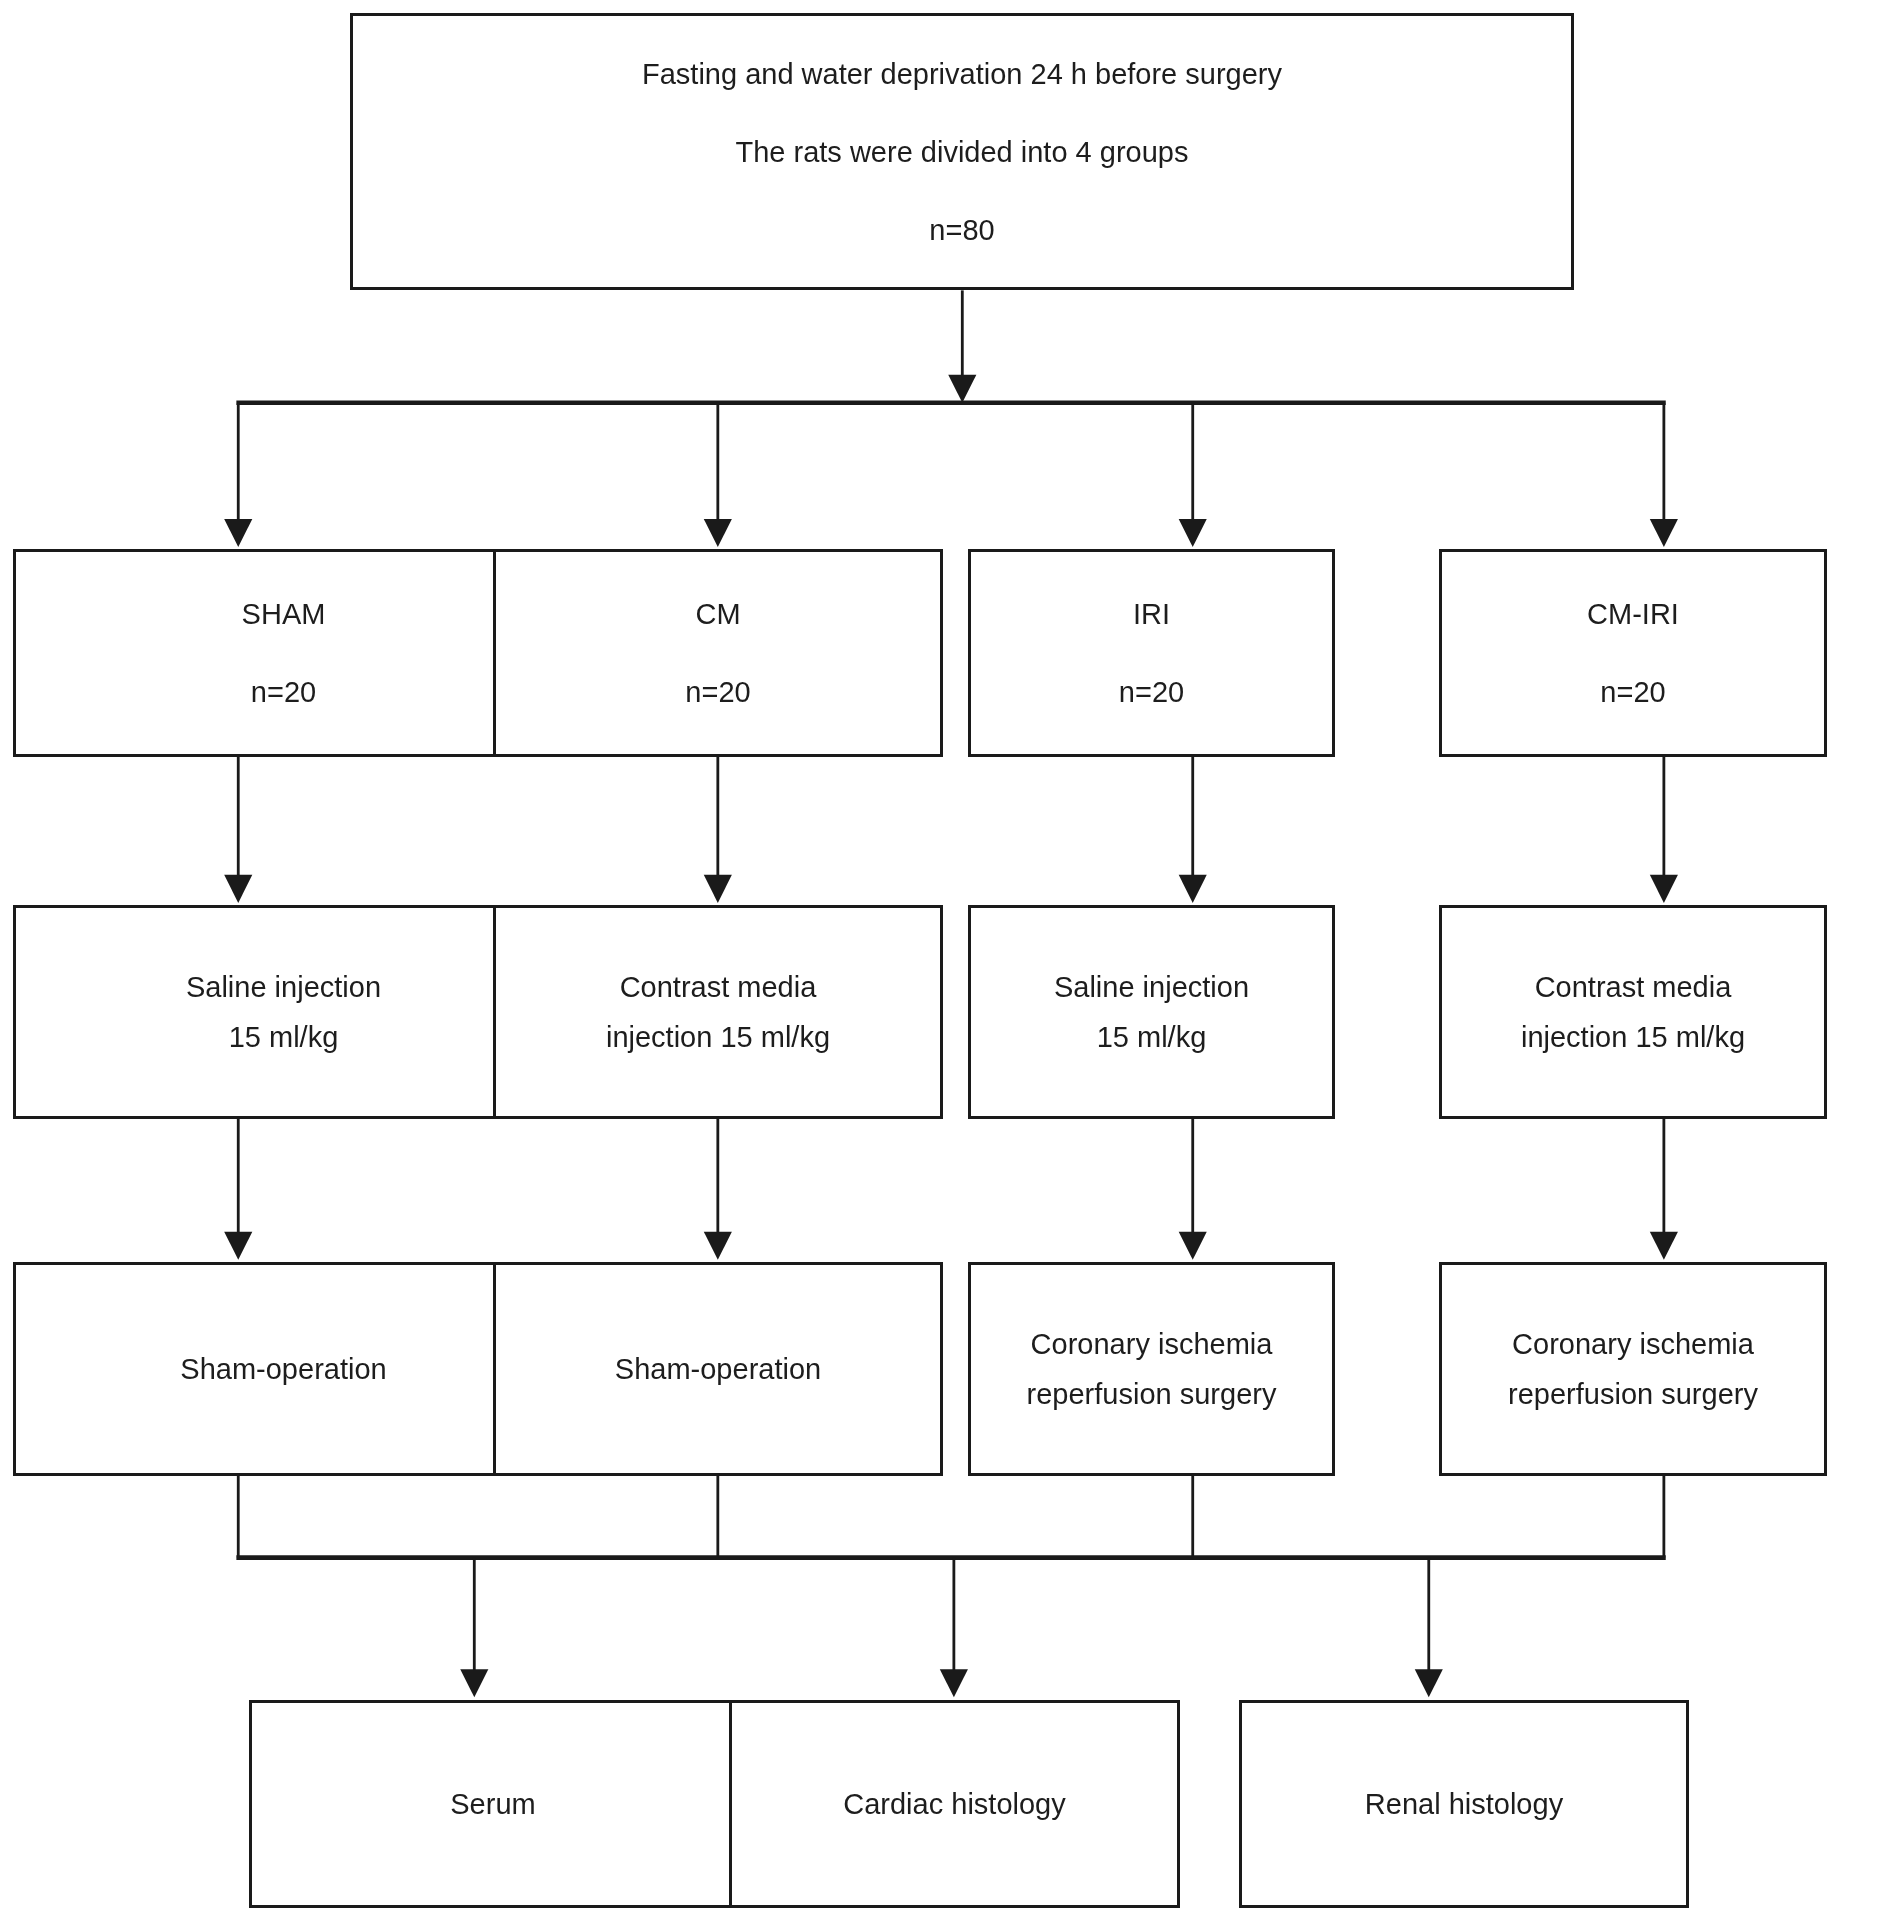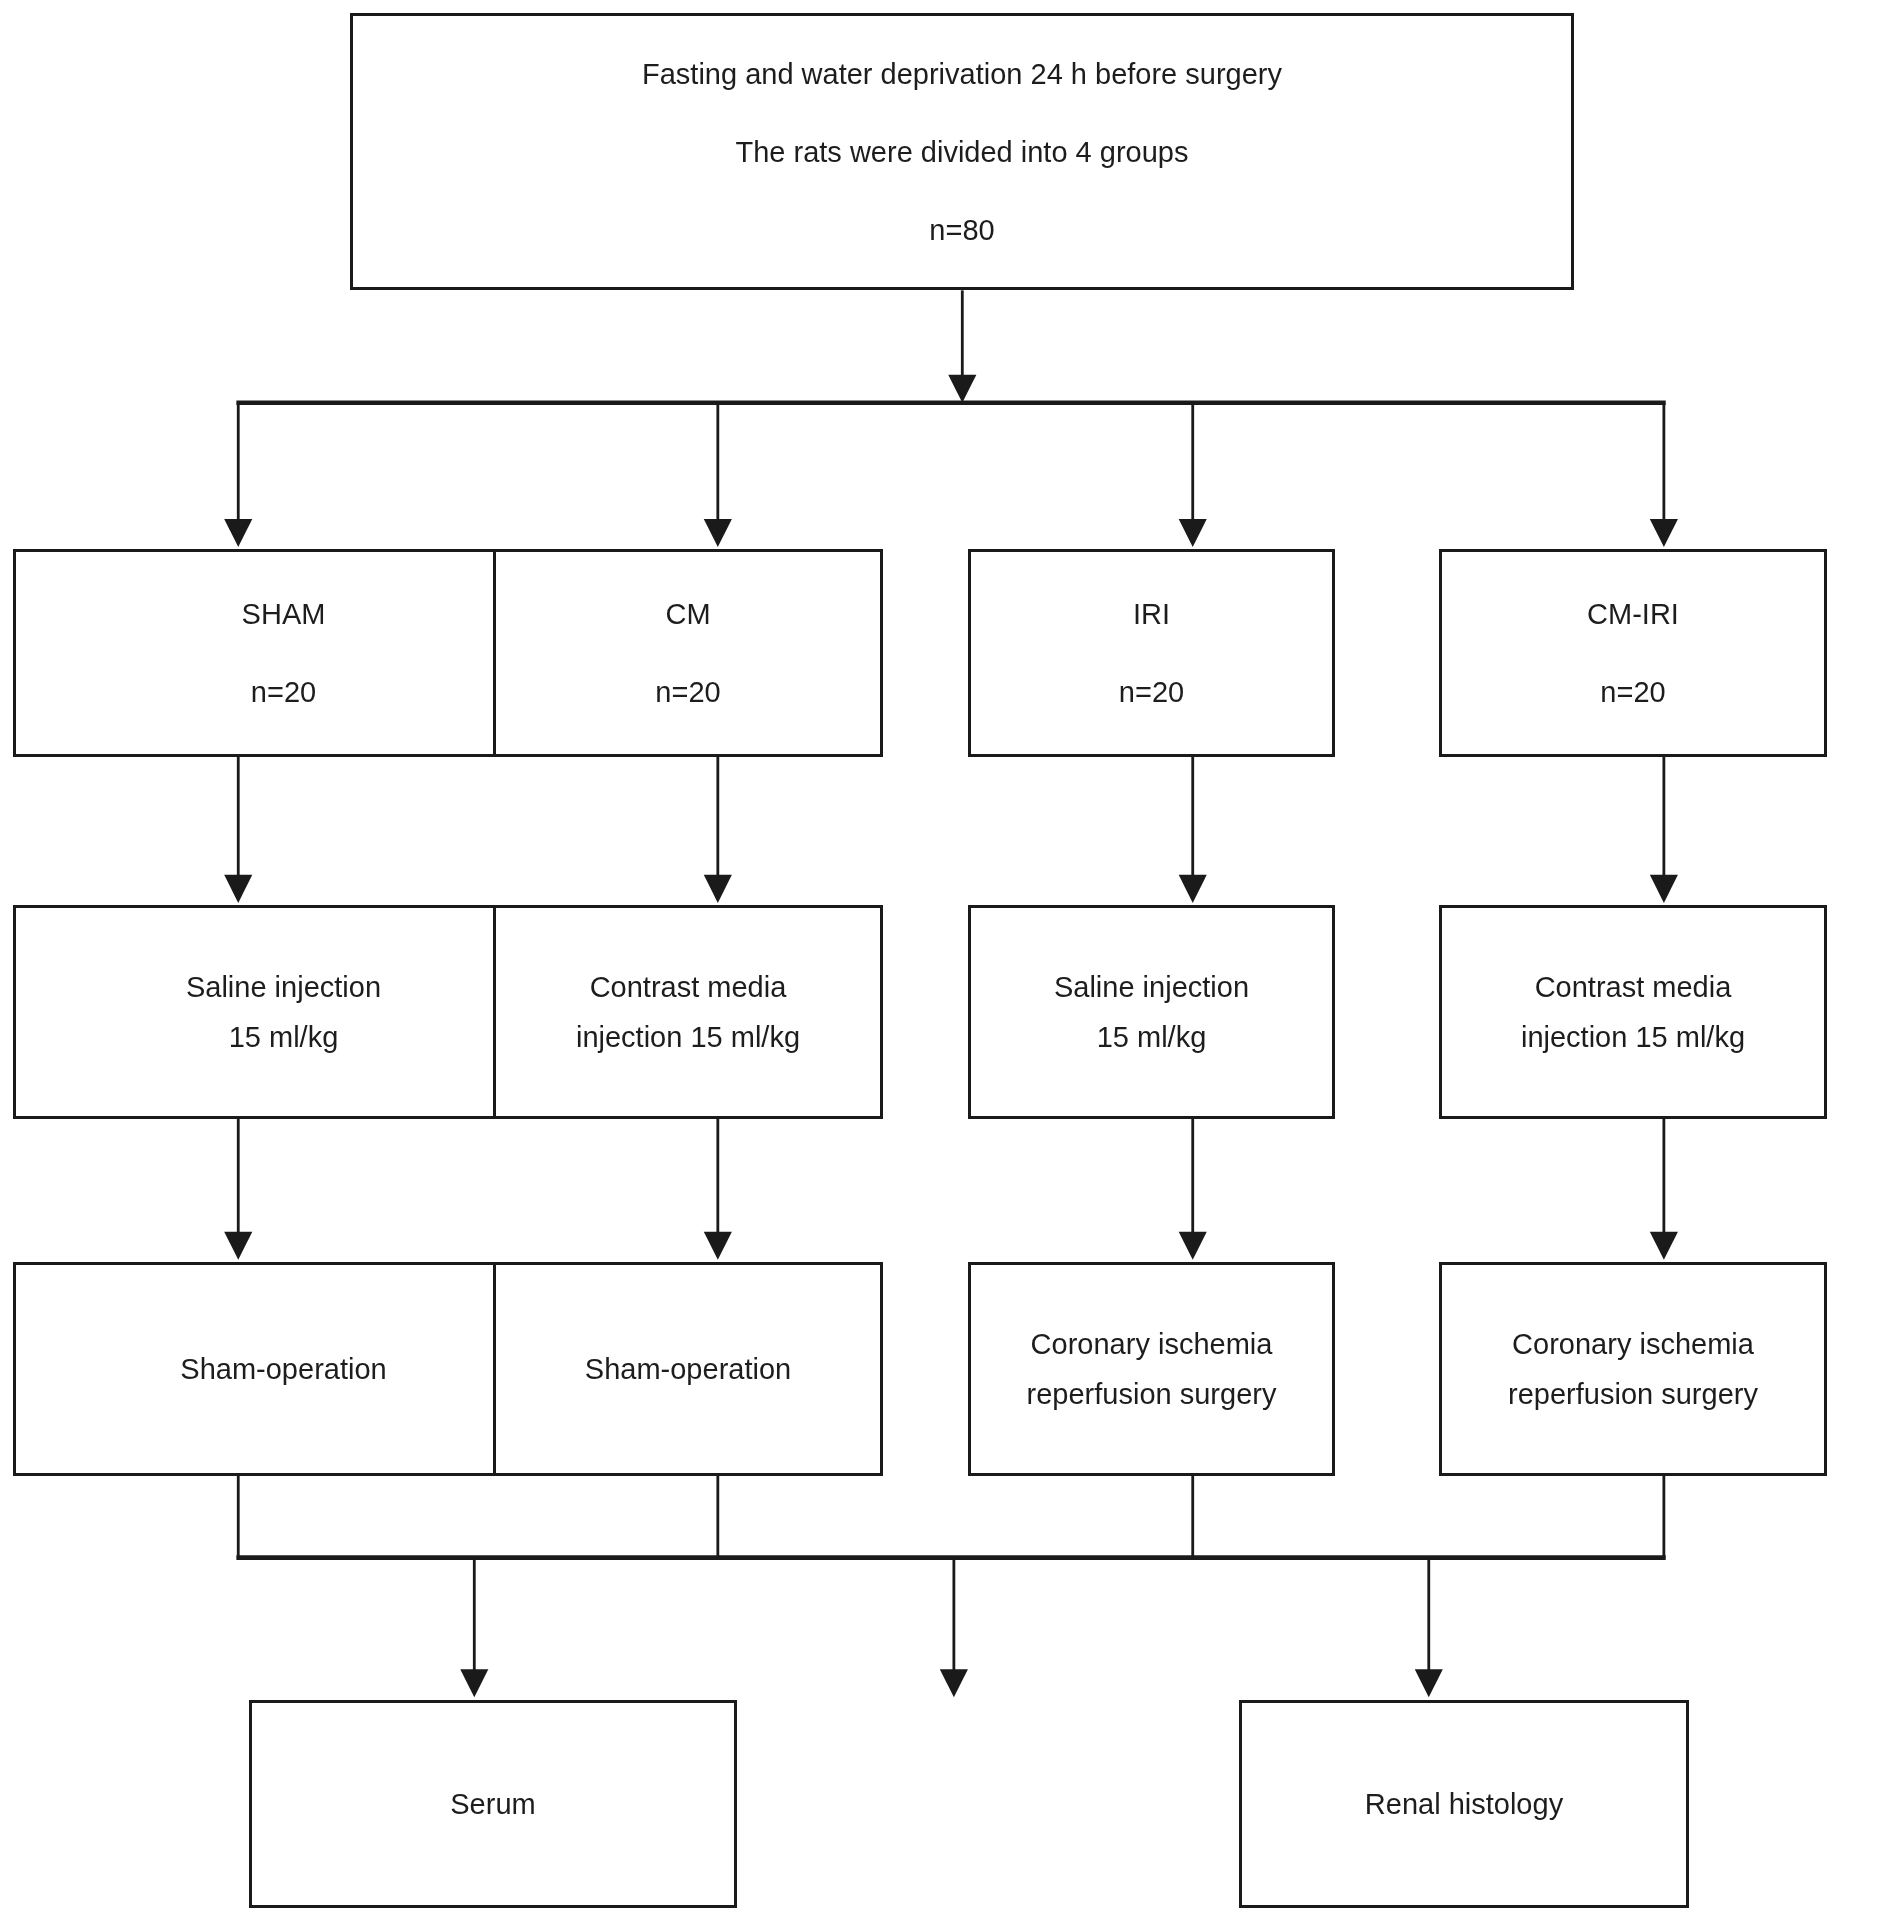--- a/index.html
+++ b/index.html
@@ -39,21 +39,21 @@
     gap: 28px;
   }
   .box span {
     display: block;
     white-space: pre-line;
   }
   
   .top-box { left: 350px; top: 13px; width: 1224px; height: 277px; }
   
   .col0 { left: 13px;   width: 541px; }
-  .col1 { left: 493px;  width: 390px; }
+  .col1 { left: 493px;  width: 450px; }
   .col2 { left: 968px; width: 367px; }
   .col3 { left: 1439px; width: 388px; }
   
   .row-group     { top: 549px;  height: 208px; }
   .row-treatment { top: 905px;  height: 214px; }
   .row-procedure { top: 1262px; height: 214px; }
   
   .row-outcome { top: 1700px; height: 208px; }
   .out0 { left: 249px;  width: 488px; }
   .out1 { left: 729px;  width: 451px; }
@@ -198,18 +198,21 @@
 reperfusion surgery</span>
   </div>
   <div class="box row-procedure col3">
     <span>Coronary ischemia
 reperfusion surgery</span>
   </div>
 
   <div class="box row-outcome out0">
     <span>Serum</span>
   </div>
+  <div class="box row-outcome out1">
+    <span>Cardiac histology</span>
+  </div>
   <div class="box row-outcome out2">
     <span>Renal histology</span>
   </div>
 
 </div>
 
 
 </body></html>

